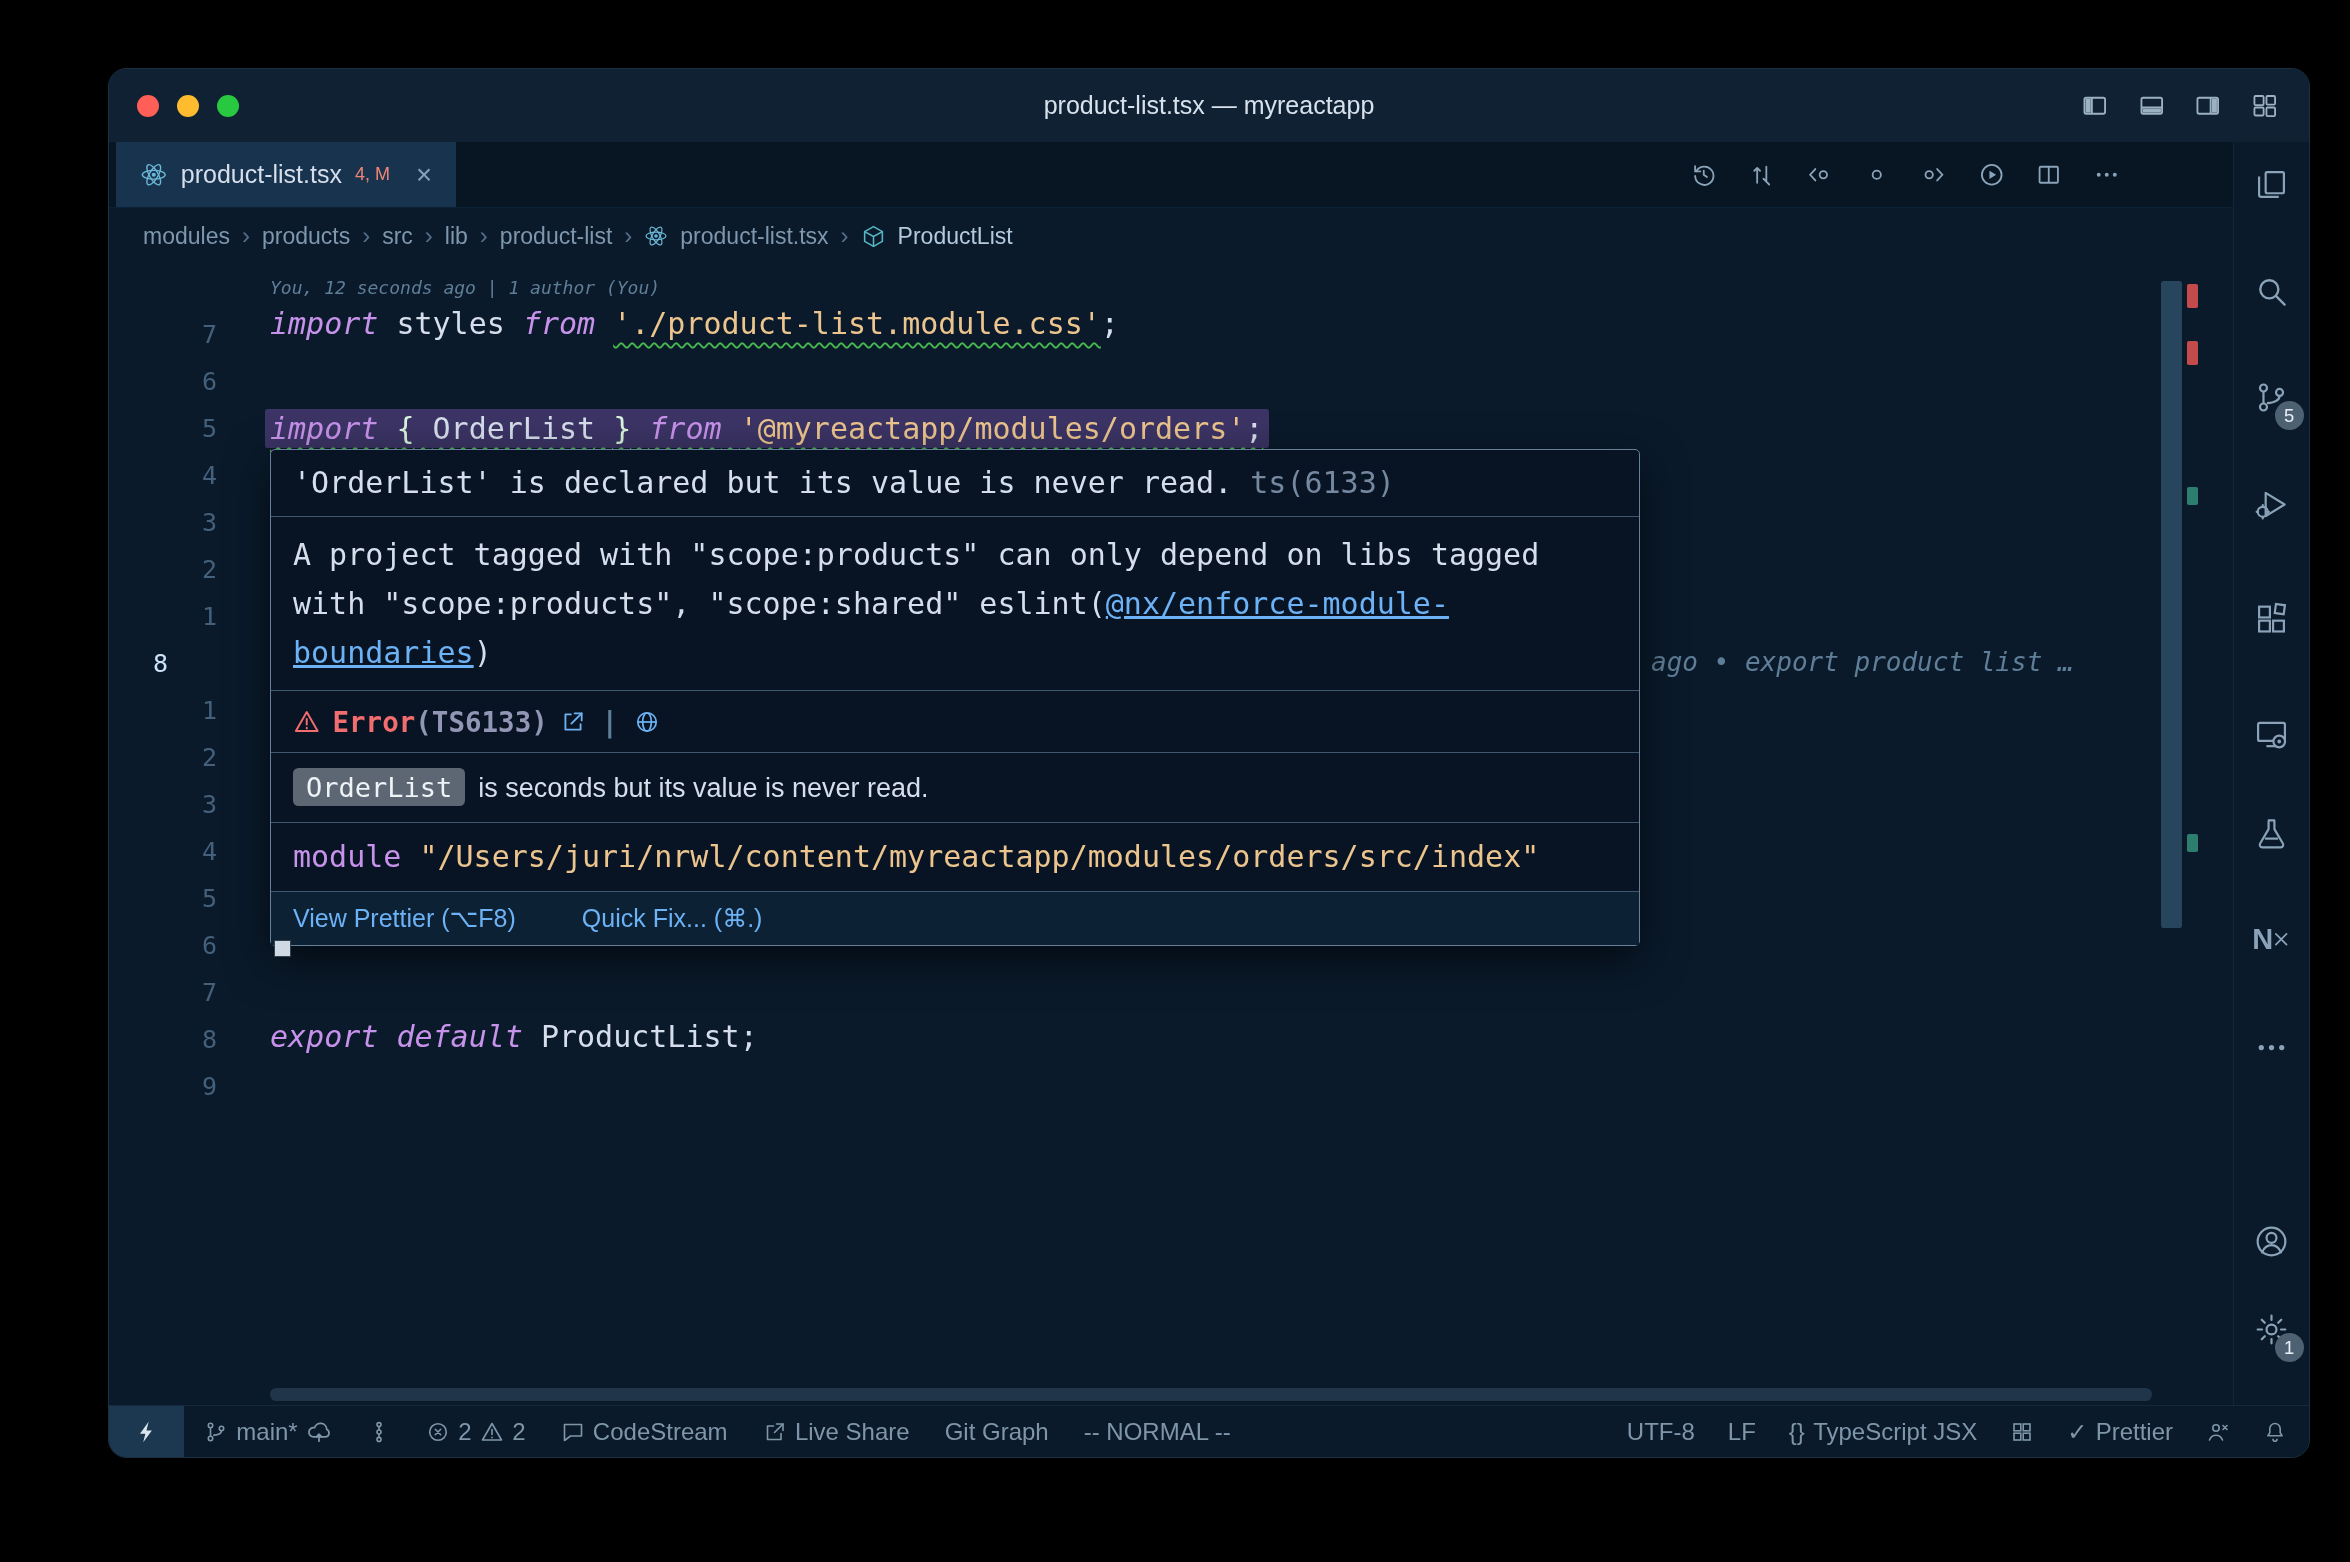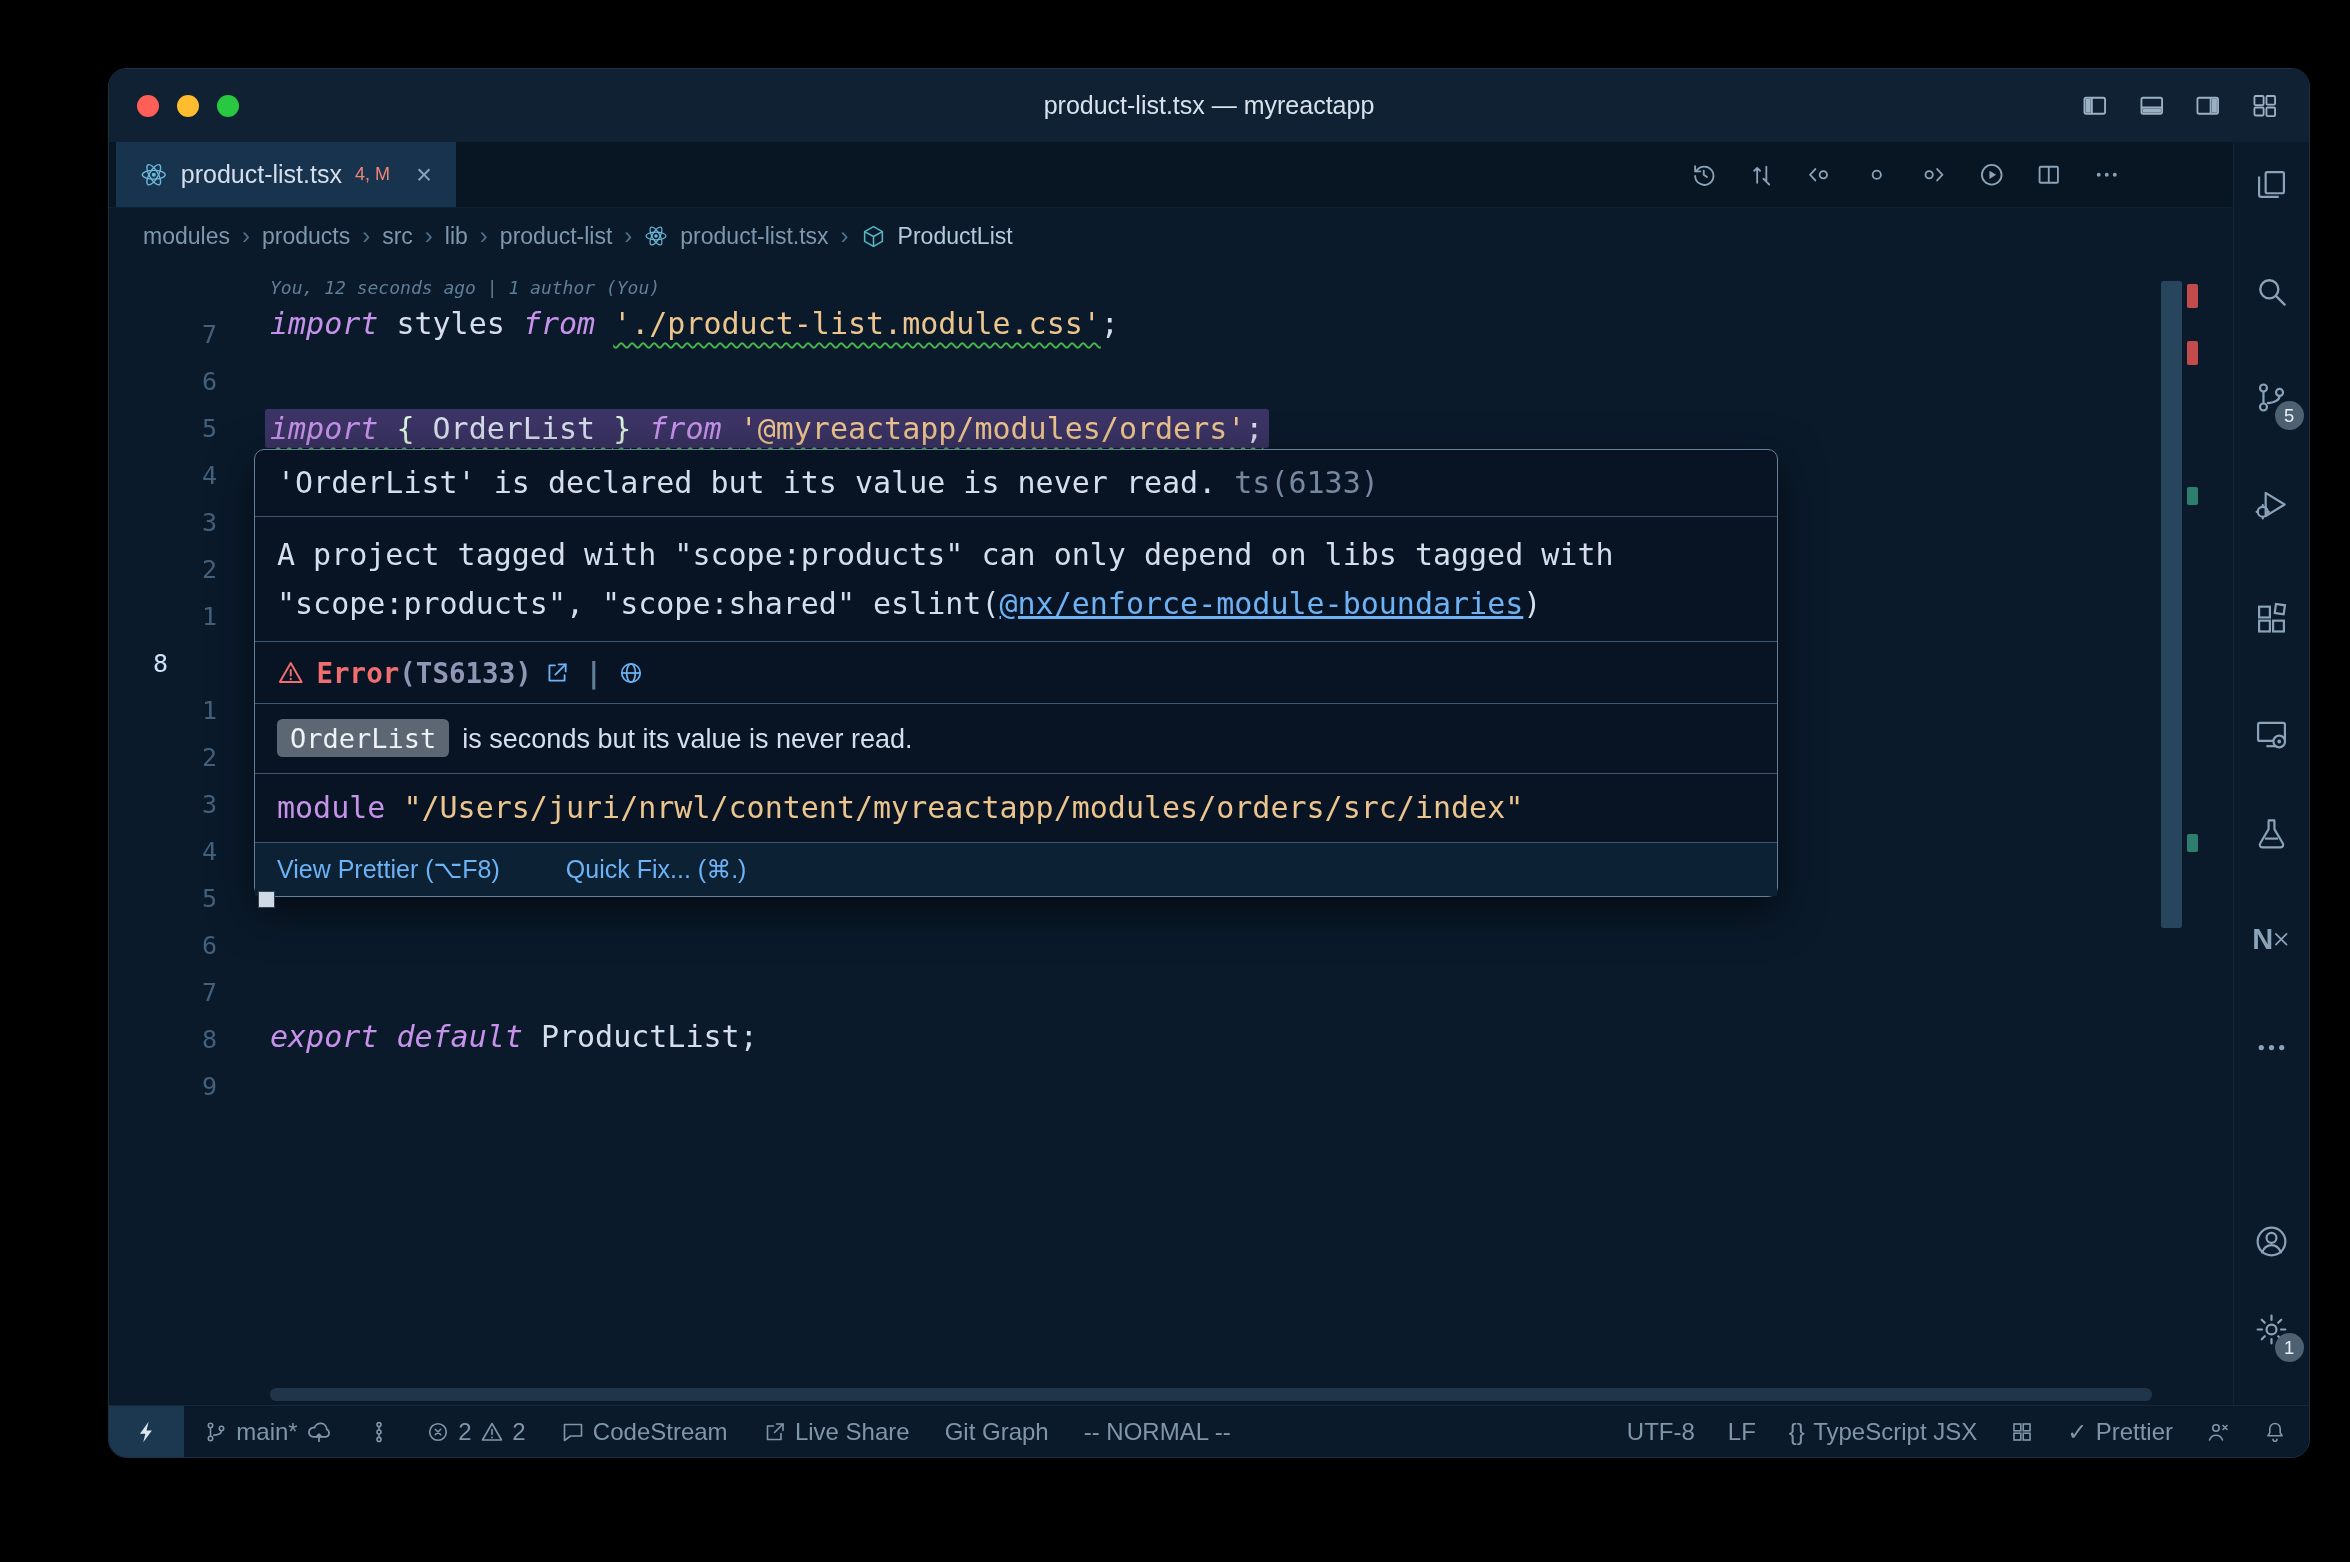--- a/index.html
+++ b/index.html
@@ -41,21 +41,21 @@
   .blame-heading{color:#5f7e97;font-style:italic;font-size:18px;}
   .inline-blame{color:#5f7e97;font-style:italic;font-size:26px;}
 
   
   .minimap-slider{position:absolute;left:2052px;top:17.4px;width:21px;height:647px;background:#30506c;opacity:.8;border-radius:2.8px;}
   .ruler-mark{position:absolute;left:2078px;width:11px;border-radius:1.8px;}
   .mark-red{background:#c34b4b;} .mark-teal{background:#2e7e6f;}
   .hscrollbar{position:absolute;left:161px;top:1124px;width:1882px;height:13px;background:rgba(94,124,154,.28);border-radius:6.4px;}
 
   
-  .hover-popup{position:absolute;left:145px;top:185px;width:1524px;box-sizing:border-box;background:#081424;border:1.8px solid #66809a;border-radius:10px;z-index:6;box-shadow:0 14.7px 44px rgba(0,0,0,.6);font-family:"DejaVu Sans Mono",monospace;color:#d6deeb;}
+  .hover-popup{position:absolute;left:161px;top:185px;width:1370px;box-sizing:border-box;background:#081424;border:1.8px solid #66809a;border-radius:5px;z-index:6;box-shadow:0 14.7px 44px rgba(0,0,0,.6);font-family:"DejaVu Sans Mono",monospace;color:#d6deeb;}
   .hp-sec{padding:13px 22px;border-bottom:0.9px solid #3f5871;}
   .hp-diag1{font-size:30px;line-height:40px;}
   .hp-source{color:#7688a0;}
   .hp-diag2{font-size:30px;line-height:49px;}
   .hp-link{color:#6cb2f5;text-decoration:underline;cursor:pointer;}
   .hp-status{display:flex;align-items:center;gap:12px;padding:14.7px 22px;font-size:27.5px;font-weight:bold;}
   .hp-error{color:#f26d6d;}
   .hp-code{color:#9196b4;}
   .hp-sep{color:#5f7e97;margin:0 3.7px;}
   .hp-detail{padding:18.4px 22px;font-family:"Liberation Sans","DejaVu Sans",sans-serif;font-size:27px;color:#d6deeb;}
@@ -243,20 +243,21 @@
       <div class="ln">8</div>
       <div class="ln">9</div>
     </div>
 
     <div class="codeline blame-heading" style="top:0;">You, 12 seconds ago | 1 author (You)</div>
 
     <div class="codeline" style="top:36px;"><span class="kw">import</span> <span>styles</span> <span class="kw">from</span> <span class="str squiggle">'./product-list.module.css'</span><span>;</span></div>
 
     <div class="codeline" style="top:141px;"><span class="sel squiggle"><span class="kw">import</span> <span class="brace">{</span> <span>OrderList</span> <span class="brace">}</span> <span class="kw">from</span> <span class="str">'@myreactapp/modules/orders'</span><span>;</span></span></div>
 
+    <div class="codeline inline-blame" style="top:375px;left:1542px;">ago • export product list …</div>
 
     <div class="codeline" style="top:749px;"><span class="kw">export</span> <span class="kw">default</span> <span>ProductList</span><span>;</span></div>
 
     <div class="minimap-slider"></div>
     <div class="ruler-mark mark-red" style="top:20px;height:24px;"></div>
     <div class="ruler-mark mark-red" style="top:77px;height:24px;"></div>
     <div class="ruler-mark mark-teal" style="top:223px;height:18.4px;"></div>
     <div class="ruler-mark mark-teal" style="top:570px;height:18.4px;"></div>
     <div class="hscrollbar"></div>
 

